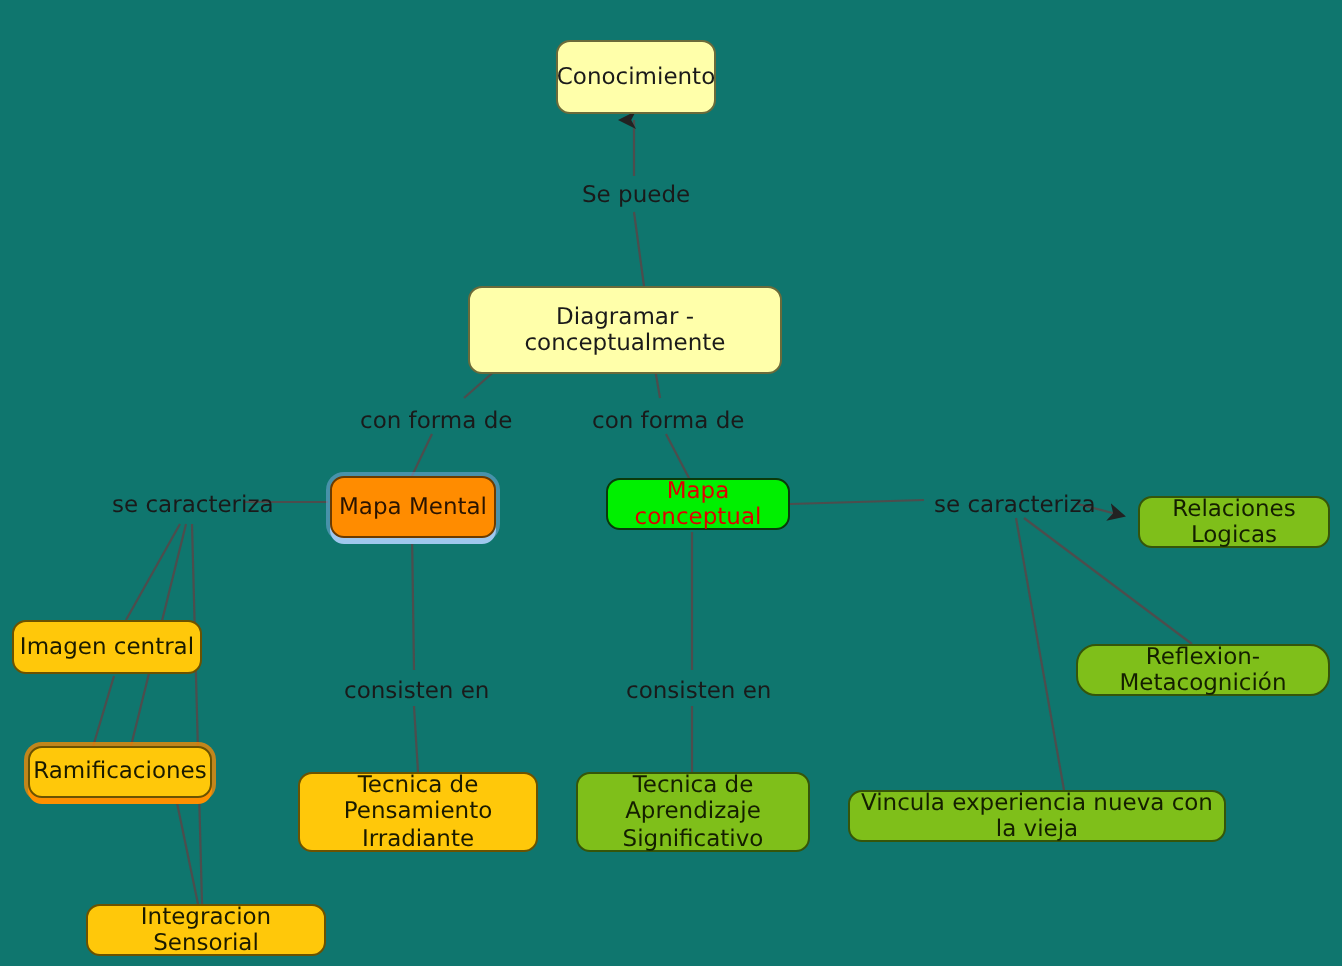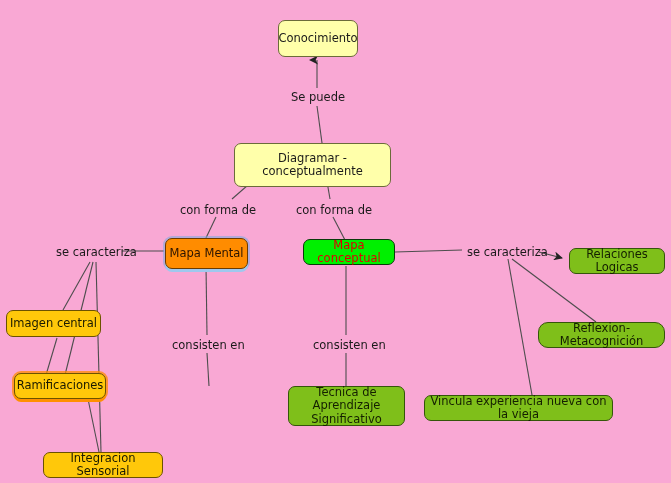--- a/index.html
+++ b/index.html
@@ -7,21 +7,21 @@
     padding: 0;
     background: #ffffff;
   }
   body {
     font-family: "DejaVu Sans", sans-serif;
   }
   #canvas {
     position: relative;
     width: 671px;
     height: 483px;
-    background: #f9a8d4;
+    background: #0f766e;
     overflow: hidden;
   }
   #edges {
     position: absolute;
     left: 0;
     top: 0;
     width: 671px;
     height: 483px;
   }
   .node {
@@ -134,20 +134,22 @@
   <div class="node orange glow-blue" style="left:165px; top:238px; width:83px; height:31px; font-size:11.5px;">Mapa Mental</div>
 
   <div class="node brightgreen" style="left:303px; top:239px; width:92px; height:26px; font-size:11.5px;">Mapa conceptual</div>
 
   <div class="node gold" style="left:6px; top:310px; width:95px; height:27px; font-size:11.5px;">Imagen central</div>
 
   <div class="node gold glow-orange" style="left:14px; top:373px; width:92px; height:26px; font-size:11.5px;">Ramificaciones</div>
 
   <div class="node gold" style="left:43px; top:452px; width:120px; height:26px; font-size:11.5px;">Integracion Sensorial</div>
 
+  <div class="node gold" style="left:149px; top:386px; width:120px; height:40px; font-size:11.5px;">Tecnica de Pensamiento
+Irradiante</div>
 
   <div class="node olive" style="left:288px; top:386px; width:117px; height:40px; font-size:11.5px;">Tecnica de Aprendizaje
 Significativo</div>
 
   <div class="node olive" style="left:569px; top:248px; width:96px; height:26px; font-size:11.5px;">Relaciones Logicas</div>
 
   <div class="node olive" style="left:538px; top:322px; width:127px; height:26px; font-size:11.5px;border-radius:10px;">Reflexion- Metacognición</div>
 
   <div class="node olive" style="left:424px; top:395px; width:189px; height:26px; font-size:11.5px;">Vincula experiencia nueva con la vieja</div>
 

